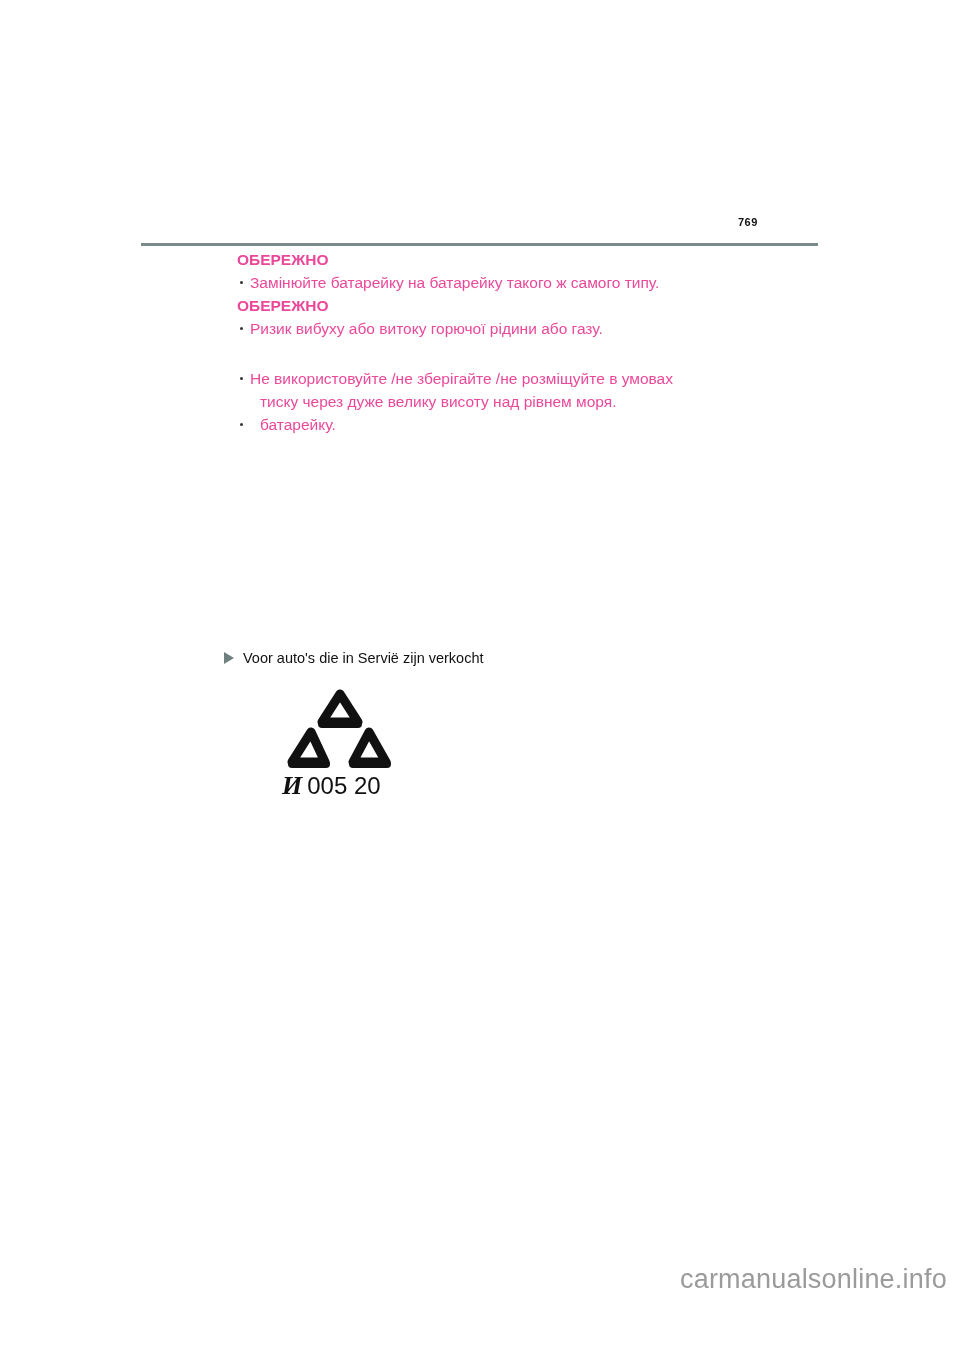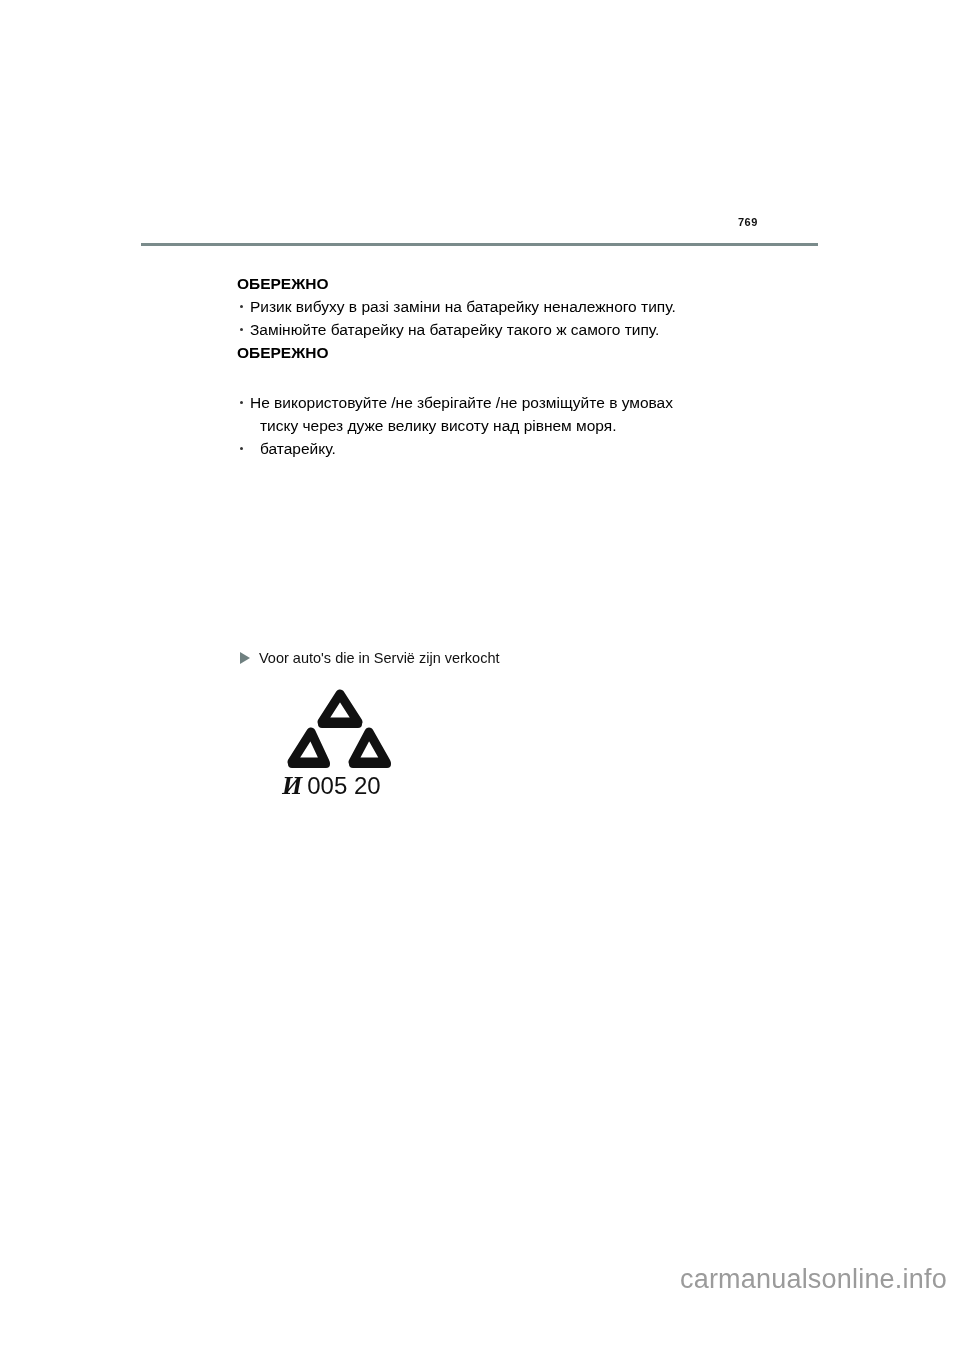--- a/index.html
+++ b/index.html
@@ -28,25 +28,25 @@
       position: absolute;
       left: 141px;
       top: 243px;
       width: 677px;
       height: 3px;
       background: #7a8b8b;
     }
     .caution-block {
       position: absolute;
       left: 237px;
-      top: 272px;
+      top: 248px;
       width: 500px;
       font-size: 15.5px;
       line-height: 23px;
-      color: #000000;
+      color: #ec4899;
     }
     .caution-heading {
       font-weight: bold;
       font-size: 15.5px;
       margin: 0;
       height: 23px;
     }
     .bullet {
       position: relative;
       padding-left: 13px;
@@ -64,21 +64,21 @@
     }
     .bullet .cont {
       display: block;
       padding-left: 0;
     }
     .gap {
       height: 23px;
     }
     .section-title {
       position: absolute;
-      left: 224px;
+      left: 208px;
       top: 650px;
       font-size: 14.5px;
       color: #111;
       display: flex;
       align-items: center;
       padding-left: 16px;
     }
     .section-title .tri {
       width: 0;
       height: 0;
@@ -120,27 +120,27 @@
   </style>
 </head>
 <body>
 
 <div class="page-number">769</div>
 <div class="header-rule"></div>
 
 <div class="caution-block">
   <p class="caution-heading">ОБЕРЕЖНО</p>
   <p class="bullet">
-    <span class="cont">Ризик вибуху в разі заміни на батарейку неналежного типу.</span>
-  </p>
-  <p class="bullet">
     <span class="cont">Замінюйте батарейку на батарейку такого ж самого типу.</span>
   </p>
 
   <p class="caution-heading">ОБЕРЕЖНО</p>
+  <p class="bullet">
+    <span class="cont">Ризик вибуху або витоку горючої рідини або газу.</span>
+  </p>
   <div class="gap"></div>
   <div style="height:4px"></div>
   <p class="bullet">
     <span class="cont">Не використовуйте /не зберігайте /не розміщуйте в умовах</span>
     <span class="cont" style="padding-left:10px">тиску через дуже велику висоту над рівнем моря.</span>
   </p>
   <p class="bullet">
     <span class="cont" style="padding-left:10px">батарейку.</span>
   </p>
 </div>

